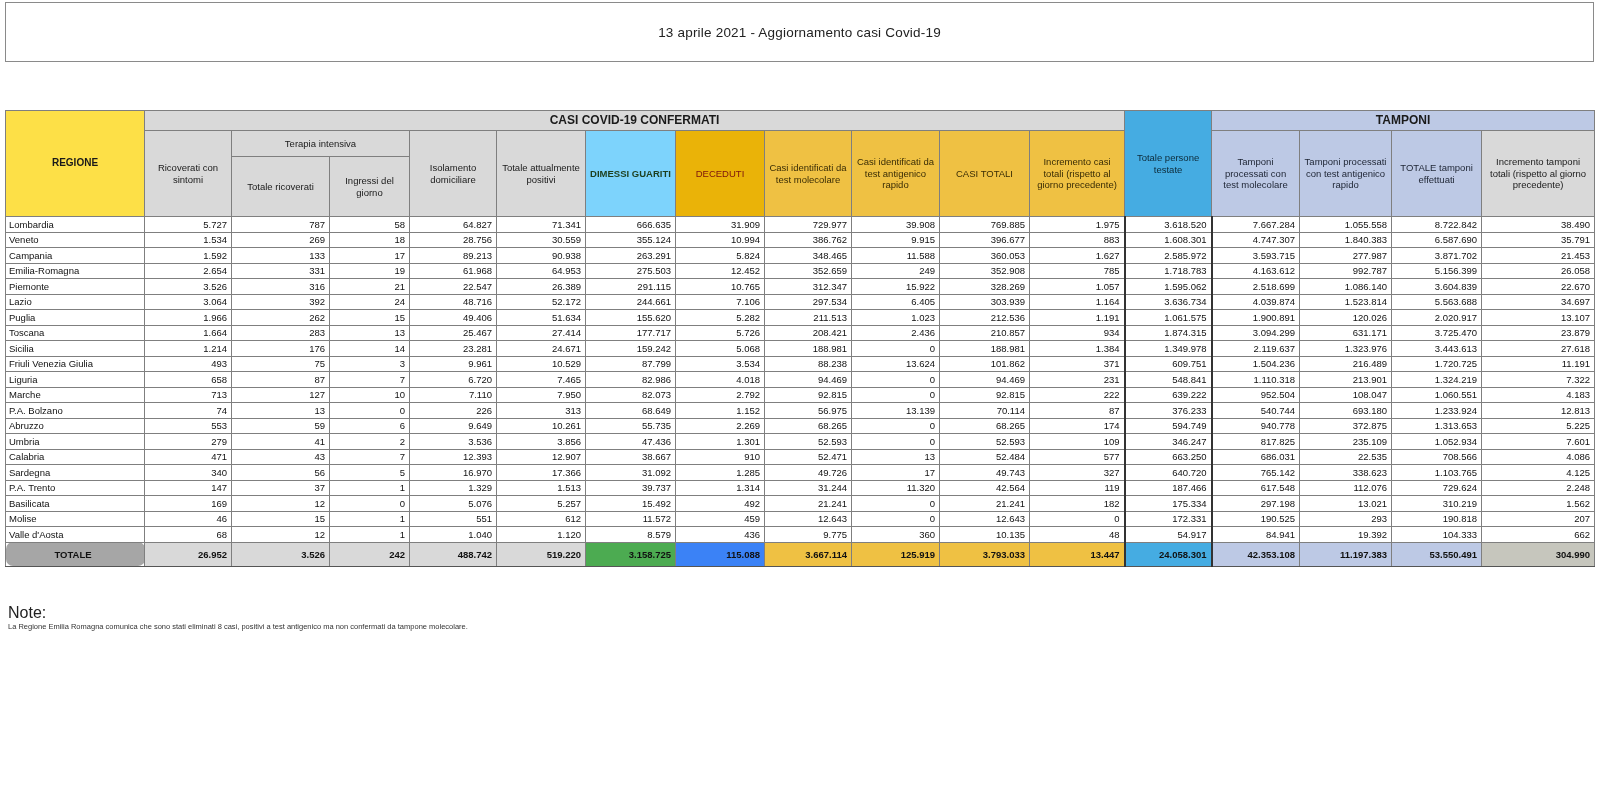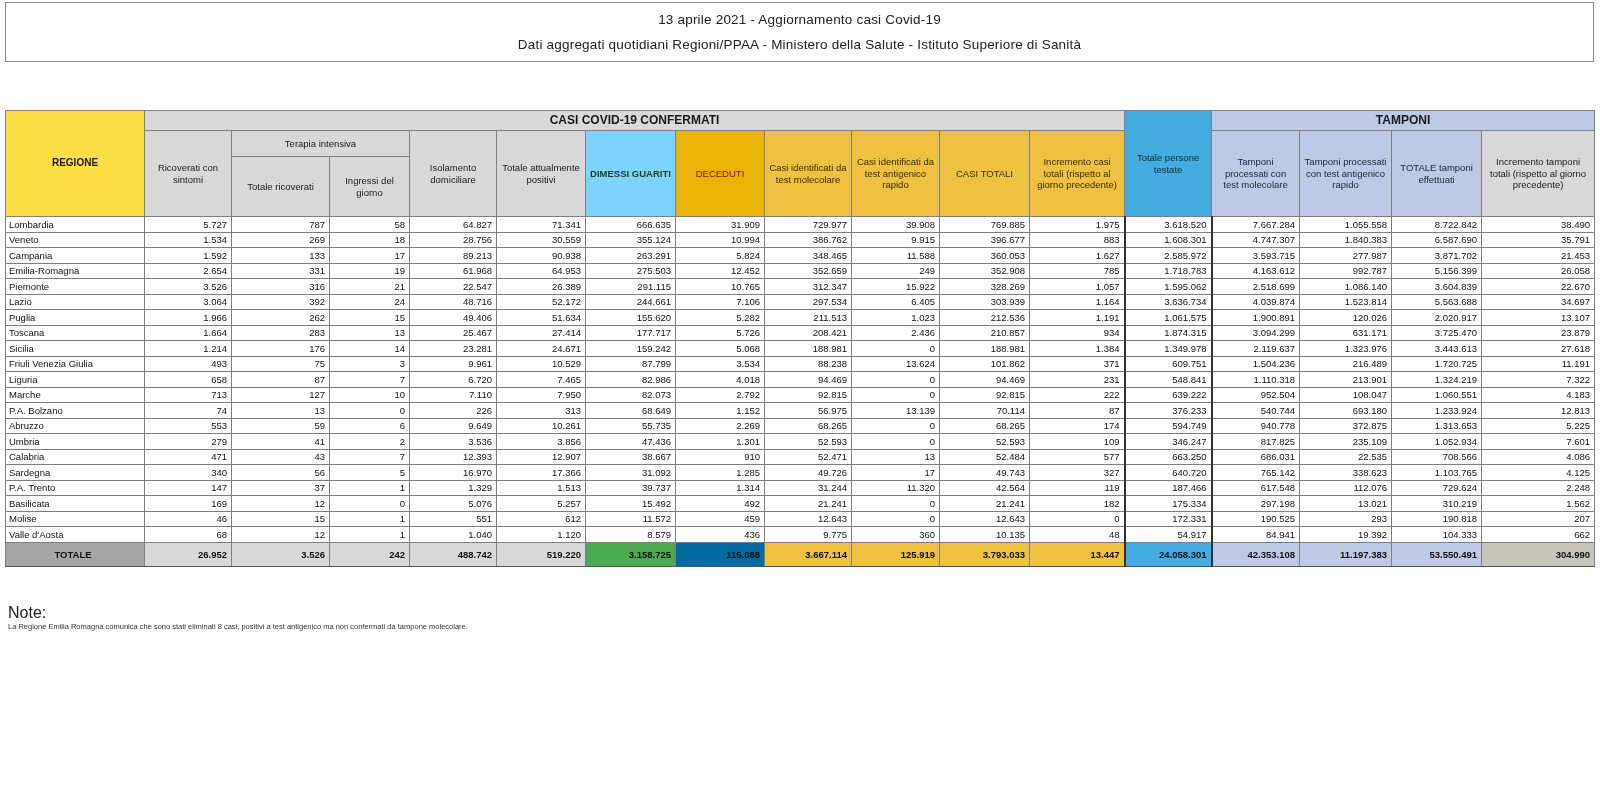--- a/index.html
+++ b/index.html
@@ -49,41 +49,40 @@
     border-top:1px solid #c3c3c3; border-bottom:1px solid #c3c3c3;
     white-space:nowrap; font-size:9.5px; color:#111;
   }
   tbody td.region-cell { text-align:left; padding-left:3px; }
   tbody td.col-testate { border-left:2px solid #333; border-right:2px solid #333; }
 
   tr.total-row td {
     background:#d9d9d9; font-weight:bold; height:24px;
     border-top:1.5px solid #555; border-bottom:1.5px solid #555;
   }
-  tr.total-row td.region-cell { background:#a6a6a6; text-align:center; padding-left:0; }
+  tr.total-row td.region-cell { background:#a6a6a6; text-align:center; padding-left:0;border-radius:7px; }
   tr.total-row td.t-green { background:#4cab51;margin-left:39px; }
-  tr.total-row td.t-red { background:#0369a1;padding-left:20px; }
+  tr.total-row td.t-red { background:#3b82f6;padding-left:20px; }
   tr.total-row td.t-yellow { background:#efc143; }
   tr.total-row td.t-blue { background:#45ace2; }
   tr.total-row td.t-peri { background:#bdc9e5; }
   tr.total-row td.t-gray { background:#c6c6bd; }
 
   
   .notes { position:absolute; left:8px; top:604px; }
   .notes-heading { font-size:16px; color:#222; }
   .notes-line { font-size:7.5px; color:#333; }
 </style>
 </head>
 <body>
 
 <div class="page">
 
   <div class="title-box">
     <div class="title-line">13 aprile 2021 - Aggiornamento casi Covid-19</div>
-    <div class="title-line">Dati aggregati quotidiani Regioni/PPAA - Ministero della Salute - Istituto Superiore di Sanità</div>
   </div>
 
   <table class="covid">
     <colgroup>
       <col class="c-region">
       <col style="width:87px">
         <col style="width:98px">
         <col style="width:80px">
       <col style="width:87px">
         <col style="width:89px">

